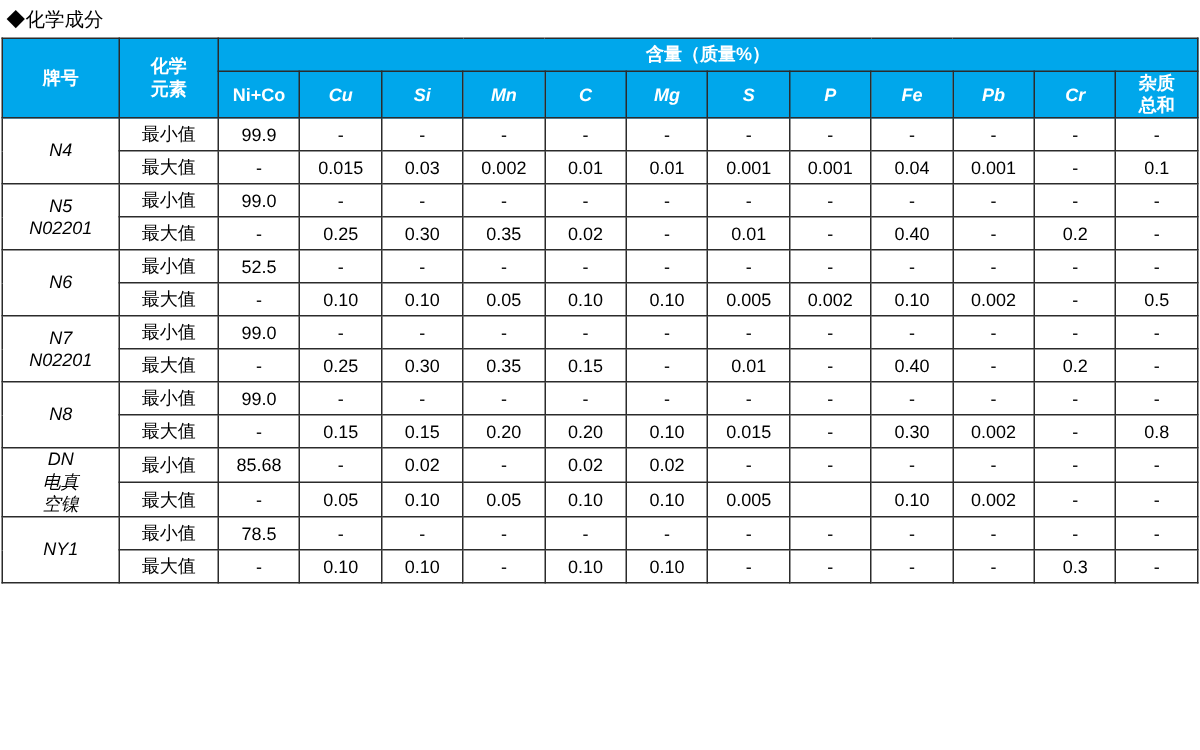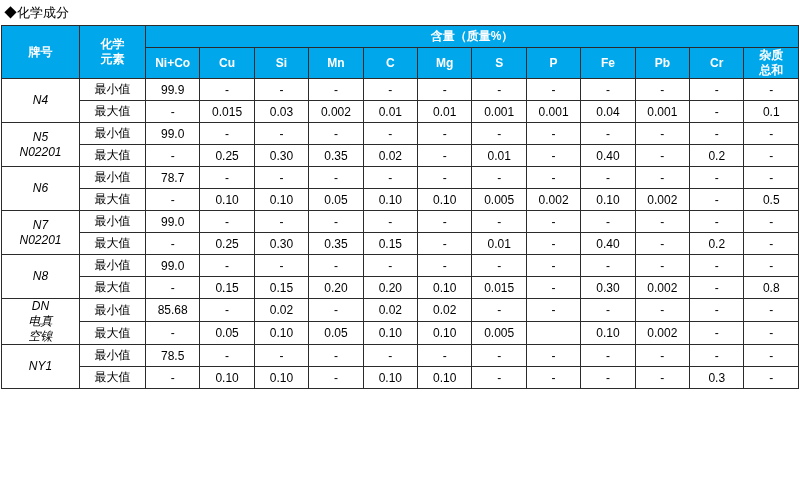--- a/index.html
+++ b/index.html
@@ -56,20 +56,21 @@
     width: 78px;
   }
   th.elemcol {
     width: 66px;
   }
   th.nico {
     width: 56px;
   }
   th.val {
     width: 51px;
+    font-style: italic;
   }
   th.imp {
     width: 58px;
     font-family: Liberation Serif, serif;
   }
   td.brandcell {
     font-size: 13px;
     font-weight: normal;
     line-height: 20px;
     font-style: italic;
@@ -187,21 +188,21 @@
           <td class="num">0.40</td>
           <td class="num">-</td>
           <td class="num">0.2</td>
           <td class="num">-</td>
         </tr>
         <tr>
           <td class="brandcell" rowspan="2">
             <span class="two-line">N6</span>
           </td>
           <td class="minmax">最小值</td>
-          <td class="num">78.7</td>
+          <td class="num">52.5</td>
           <td class="num">-</td>
           <td class="num">-</td>
           <td class="num">-</td>
           <td class="num">-</td>
           <td class="num">-</td>
           <td class="num">-</td>
           <td class="num">-</td>
           <td class="num">-</td>
           <td class="num">-</td>
           <td class="num">-</td>

